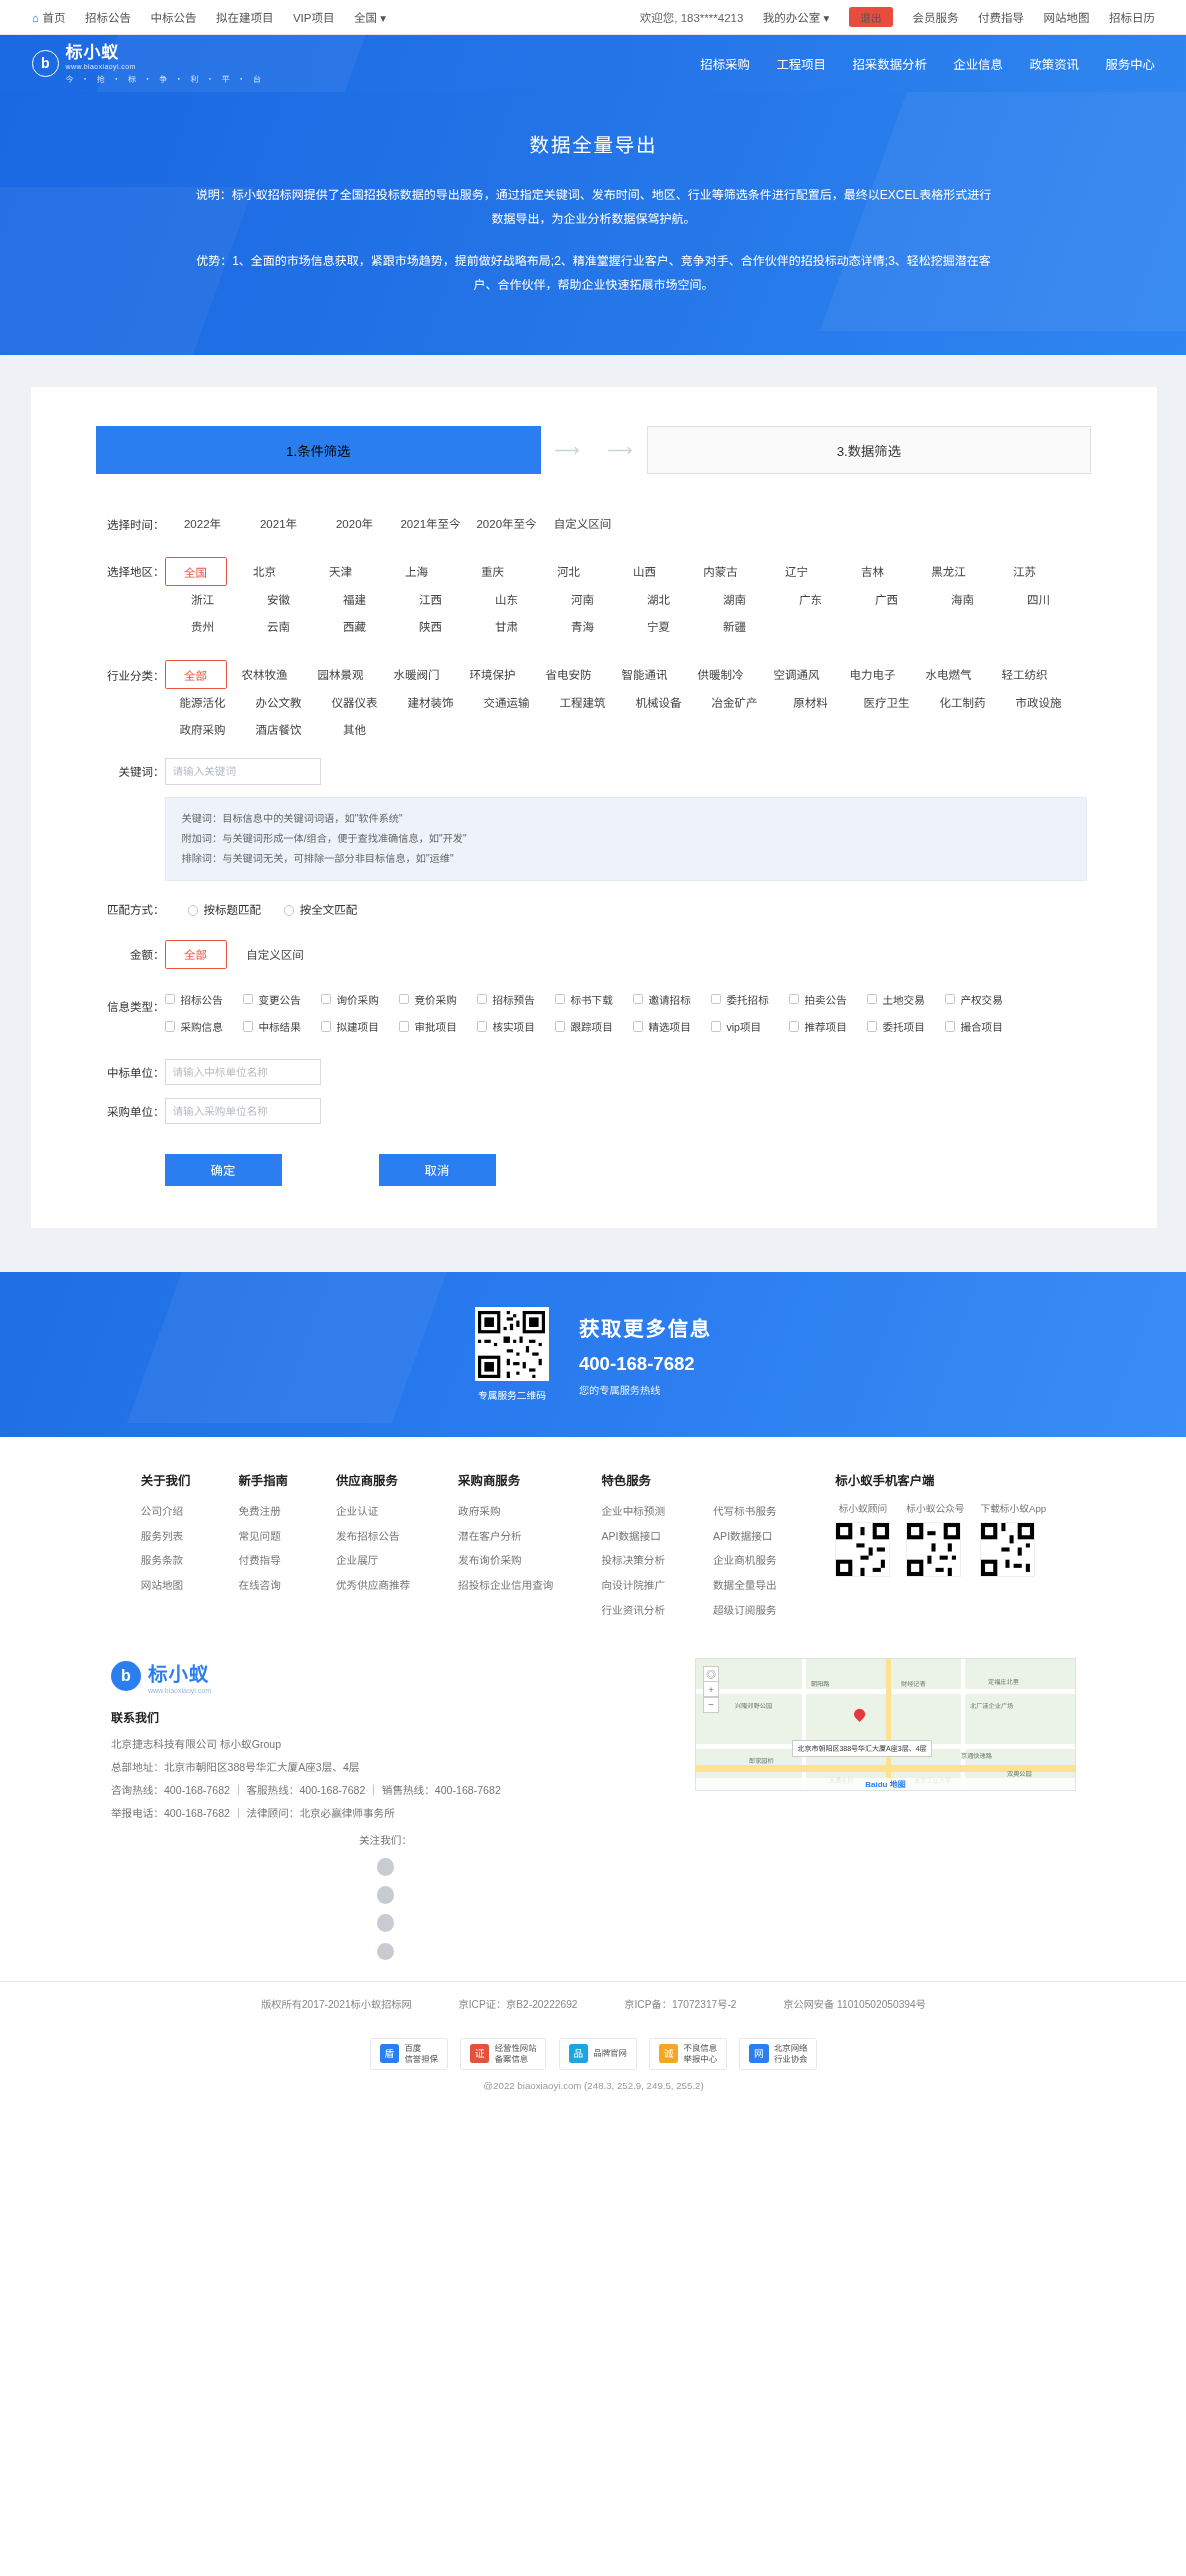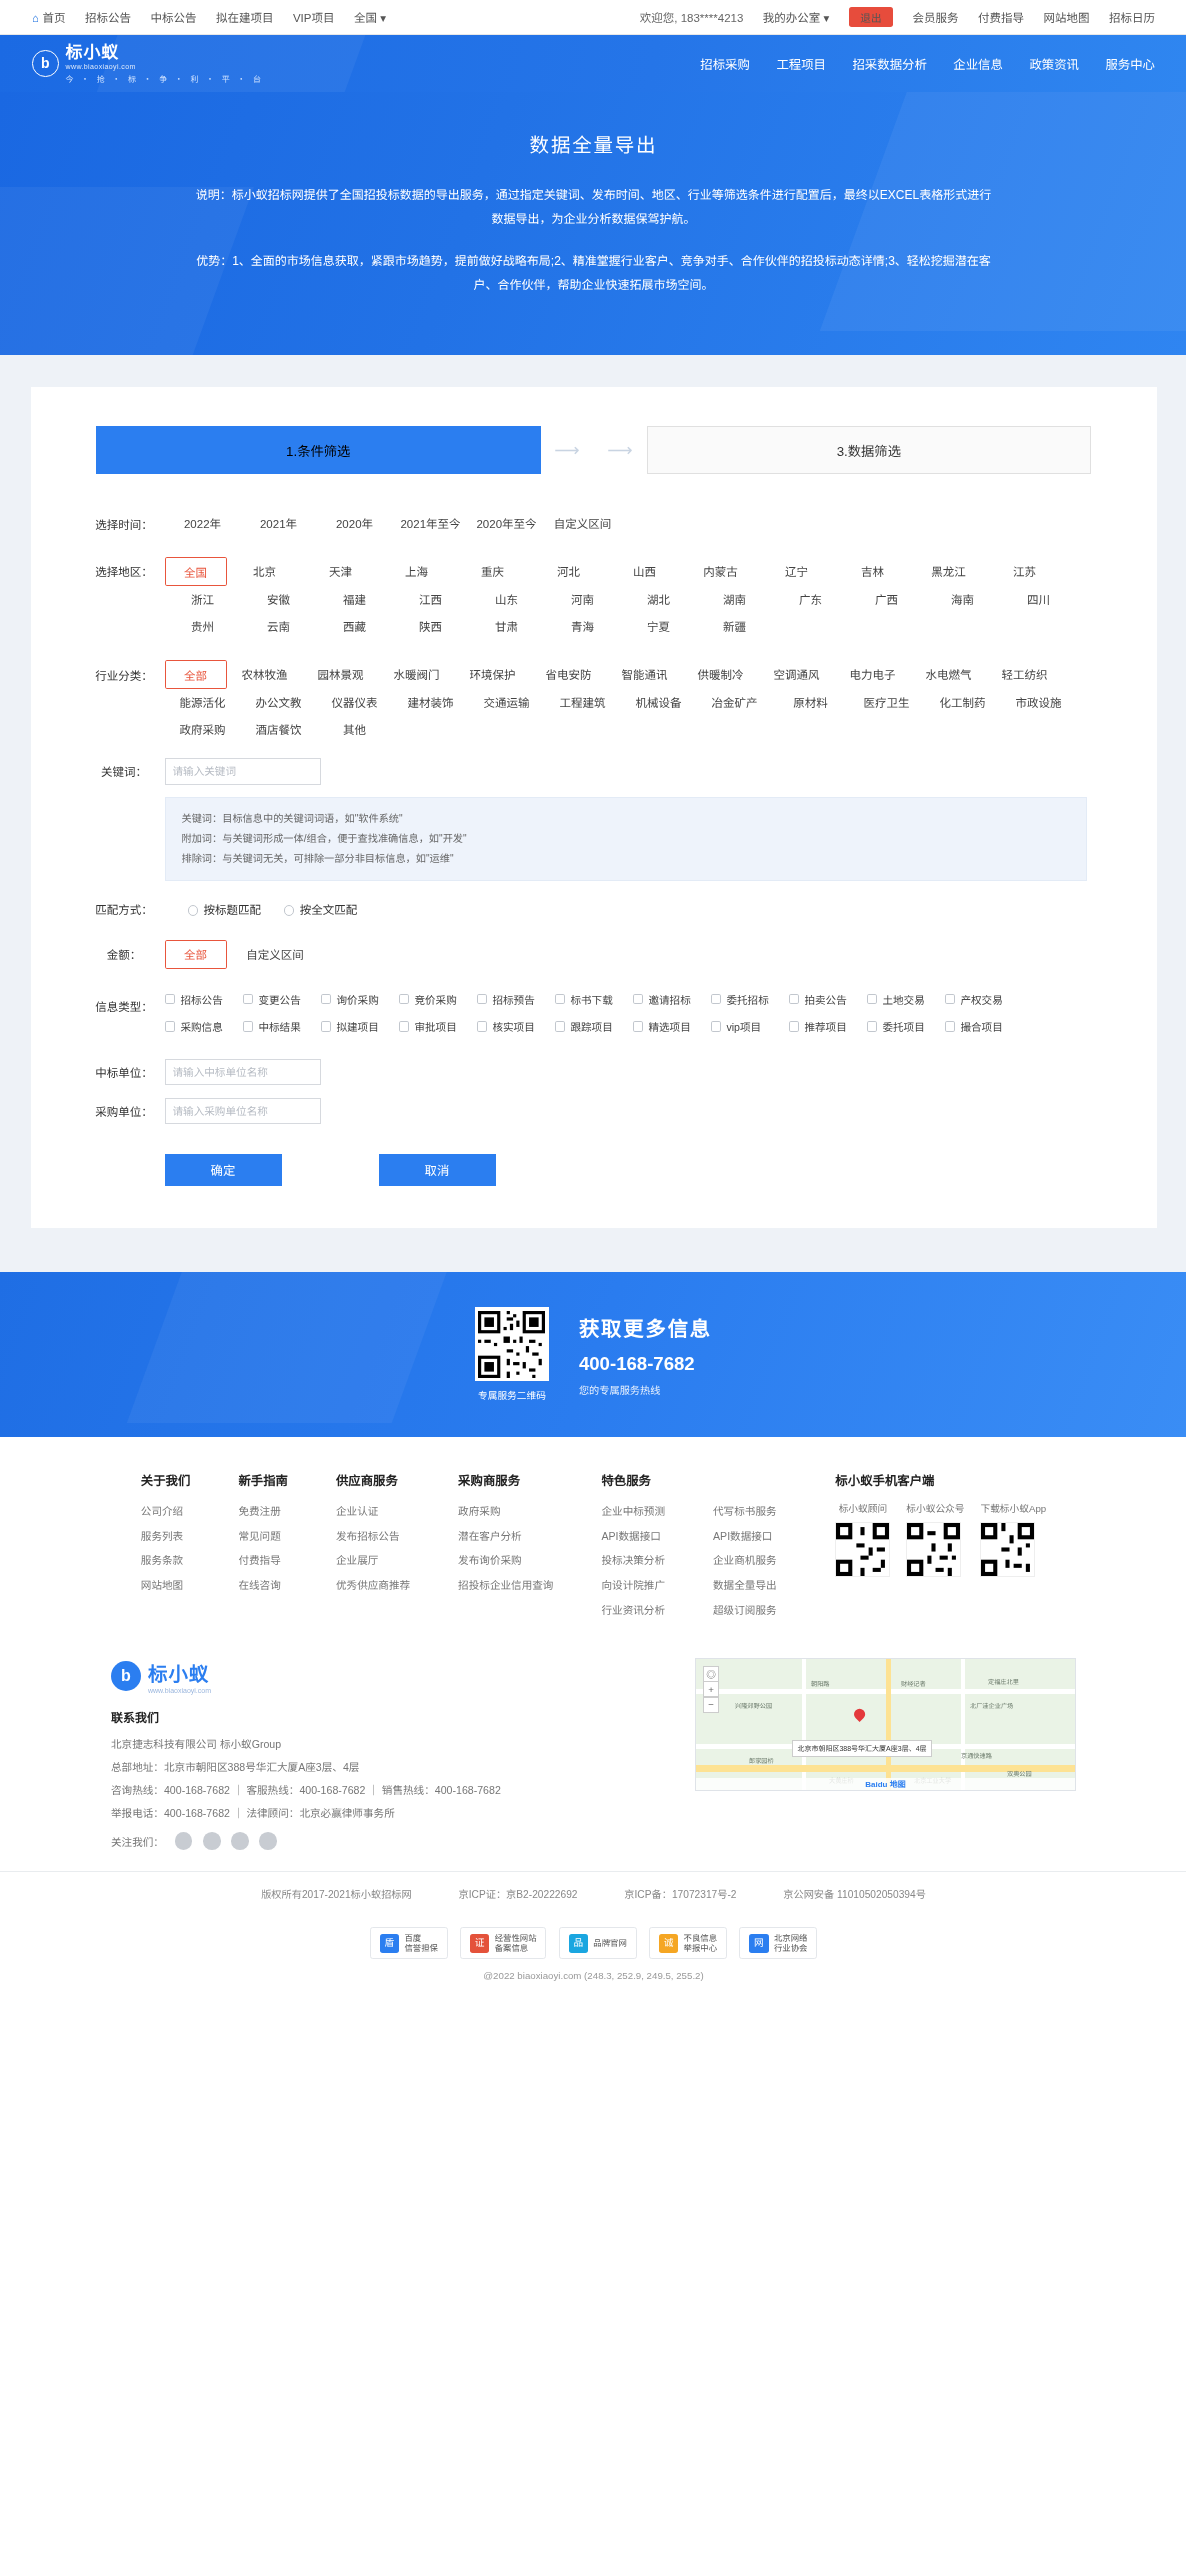--- a/index.html
+++ b/index.html
@@ -87,21 +87,21 @@
     width:1126px;margin:0 auto;background:#fff;padding:39px 53px 42px;
   }
   .steps { display:flex; align-items:center; justify-content:space-between; margin:0 12.4px 35px; }
   .step {
     flex:1; height:48px; display:flex; align-items:center; justify-content:center;
     font-size:13.3px; border:0.9px solid #e0e0e0; background:#fafafa; color:#333;
   }
   .step.active { background:#2b7ef0; color:#000000; border-color:#2b7ef0; }
   .step-arrow { width:53px; text-align:center; color:#c9d4e2; font-size:17.7px; }
   .frow { display:flex; margin-bottom:5.3px; }
-  .flabel { width:81px; flex:none; font-size:11.5px; color:#333; padding-top:6.2px; text-align:center;}
+  .flabel { width:81px; flex:none; font-size:11.5px; color:#333; padding-top:6.2px; text-align:right;}
   .fbody { flex:1; display:flex; flex-wrap:wrap; }
   .opt {
     min-width:76px; padding:5.3px 3.5px; font-size:11.5px; color:#444; cursor:pointer;
     text-align:center;
   }
   .opt.sel { border:0.9px solid #e8553c; color:#e8553c; border-radius:1.8px; min-width:62px;}
   .sep { height:16px; }
   .kw-row { display:flex; align-items:center; margin:16px 0 0; }
   .kw-row .flabel { padding-top:0; }
   input.text {
@@ -157,21 +157,21 @@
   .info-left { width:549px; }
   .info-logo { display:flex; align-items:center; gap:7px; margin-bottom:14px;}
   .info-logo .mark {
     width:30px;height:30px;border-radius:50%;background:#2b7ef0;color:#fff;
     display:flex;align-items:center;justify-content:center;font-size:16px;font-weight:bold;
   }
   .info-logo .cn { font-size:19.5px; font-weight:bold; color:#2b7ef0; letter-spacing:0.9px;}
   .info-logo .en { font-size:7px; color:#9bb6dd; }
   .info-left h4 { margin:0 0 10.6px; font-size:12px; color:#222;}
   .info-left p { margin:0 0 8px; font-size:10.6px; color:#777;}
-  .social { display:flex; align-items:center; gap:10.6px; margin-top:12.4px; font-size:10.6px; color:#777;}
+  .social { display:flex; align-items:center; gap:10.6px; margin-top:12.4px; font-size:10.6px; color:#777;flex-direction:column;}
   .sico { width:17.7px;height:17.7px;border-radius:50%;background:#c8ccd2;display:inline-block;}
   .map {
     width:381px;height:133px;border:0.9px solid #dfe3e8;position:relative;overflow:hidden;
     background:#eaf3e6;
   }
   .map .road { position:absolute; background:#fff; }
   .map .road.h { height:4.4px; left:0; right:0; }
   .map .road.v { width:4.4px; top:0; bottom:0; }
   .map .yroad { position:absolute; background:#fde293; }
   .map-label { position:absolute; font-size:6.2px; color:#6b7a6b; }

